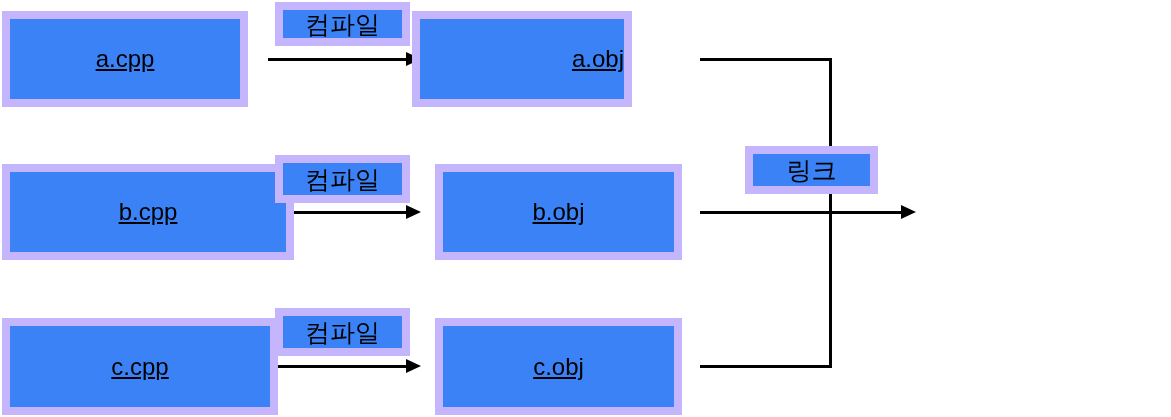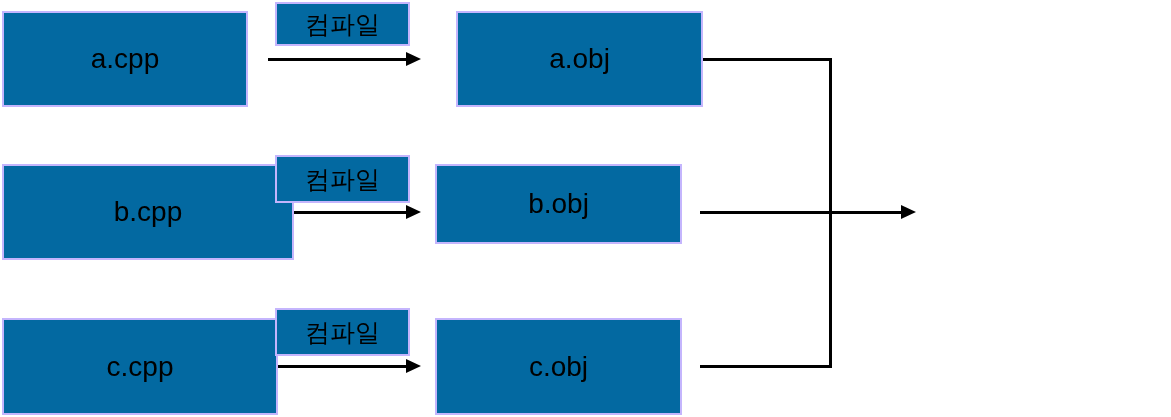--- a/index.html
+++ b/index.html
@@ -11,29 +11,29 @@
     position: relative;
     width: 1171px;
     height: 417px;
     background: #ffffff;
     font-family: "Liberation Sans", "DejaVu Sans", sans-serif;
     overflow: hidden;
   }
   .box {
     position: absolute;
     box-sizing: border-box;
-    border: 2px solid #c4b5fd;
-    background: #0369a1;
+    border: 8px solid #c4b5fd;
+    background: #3b82f6;
     display: flex;
     align-items: center;
     justify-content: center;
     color: #000000;
     z-index: 2;
   }
-  .file-box { font-size: 28px; }
+  .file-box { font-size: 24px; text-decoration: underline; }
   .label-box { font-size: 25px; }
   .hline {
     position: absolute;
     height: 3px;
     background: #000000;
     z-index: 1;
   }
   .vline {
     position: absolute;
     width: 3px;
@@ -84,25 +84,28 @@
   <div class="box label-box" style="left:275px; top:2px; width:135px; height:44px;">
     <span>컴파일</span>
   </div>
   <div class="box label-box" style="left:275px; top:155px; width:135px; height:48px;">
     <span>컴파일</span>
   </div>
   <div class="box label-box" style="left:275px; top:308px; width:135px; height:48px;">
     <span>컴파일</span>
   </div>
 
-  <div class="box file-box" style="left:456px; top:11px; width:247px; height:96px;">
+  <div class="box file-box" style="left:412px; top:11px; width:220px; height:96px;justify-content:flex-end;">
     <span>a.obj</span>
   </div>
-  <div class="box file-box" style="left:435px; top:164px; width:247px; height:80px;">
+  <div class="box file-box" style="left:435px; top:164px; width:247px; height:96px;">
     <span>b.obj</span>
   </div>
   <div class="box file-box" style="left:435px; top:318px; width:247px; height:97px;text-align:center;">
     <span>c.obj</span>
   </div>
 
+  <div class="box label-box" style="left:745px; top:146px; width:133px; height:48px;">
+    <span>링크</span>
+  </div>
 
 
 </div>
 
 </body></html>

